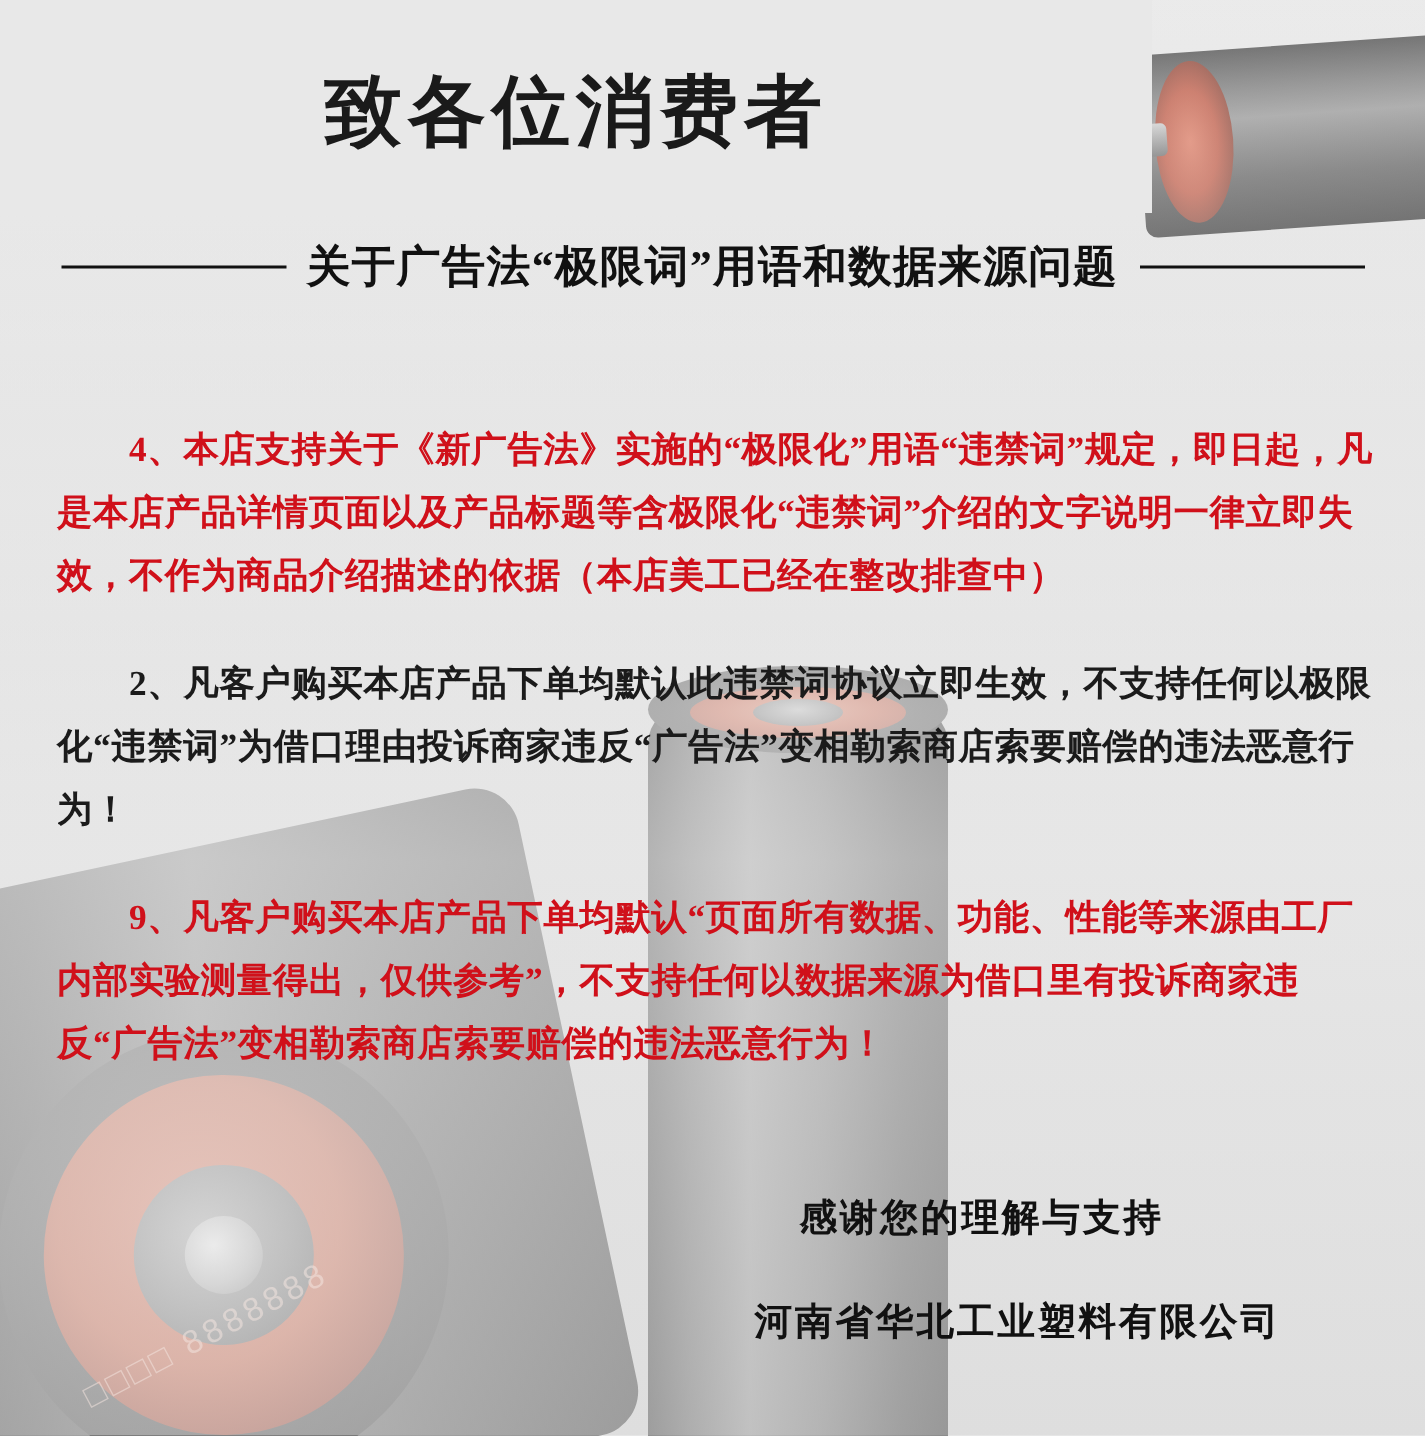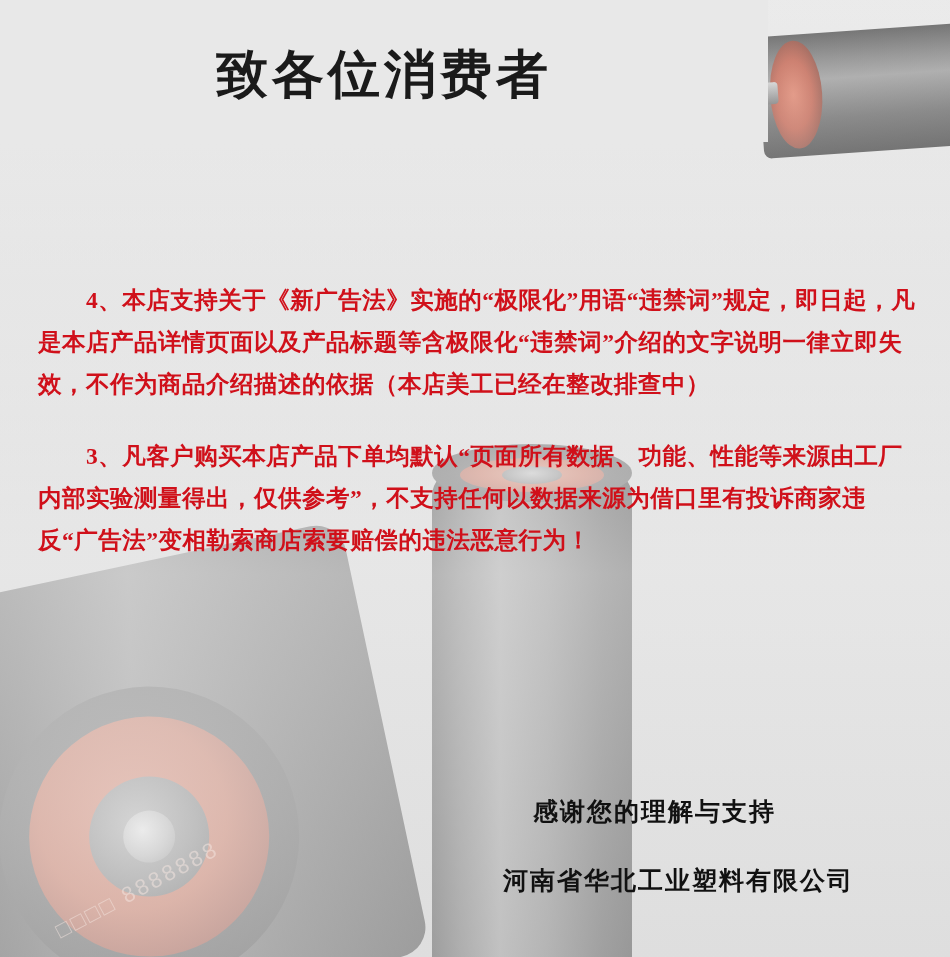--- a/index.html
+++ b/index.html
@@ -257,24 +257,30 @@
       <div class="shaft"></div>
     </div>
     <div class="haze"></div>
   </div>
 
   <div class="content">
     <div class="header-band">
       <div class="header-title">致各位消费者</div>
     </div>
 
+    <div class="subtitle-wrap">
+      <div class="rule left"></div>
+      <div class="subtitle">关于广告法“极限词”用语和数据来源问题</div>
+      <div class="rule right"></div>
+    </div>
 
     <div class="body-text">
       <p class="para red">4、本店支持关于《新广告法》实施的“极限化”用语“违禁词”规定，即日起，凡是本店产品详情页面以及产品标题等含极限化“违禁词”介绍的文字说明一律立即失效，不作为商品介绍描述的依据（本店美工已经在整改排查中）</p>
-      <p class="para red">3、凡客户购买本店产品下单均默认“页面所有数据、功能、性能等来源由工厂内部实验测量得出，仅供参考”，不支持任何以数据来源为借口里有投诉商家违反“广告法”变相勒索商店索要赔偿的违法恶意行为！</p>
+      <p class="para dark">2、凡客户购买本店产品下单均默认此违禁词协议立即生效，不支持任何以极限化“违禁词”为借口理由投诉商家违反“广告法”变相勒索商店索要赔偿的违法恶意行为！</p>
+      <p class="para red">9、凡客户购买本店产品下单均默认“页面所有数据、功能、性能等来源由工厂内部实验测量得出，仅供参考”，不支持任何以数据来源为借口里有投诉商家违反“广告法”变相勒索商店索要赔偿的违法恶意行为！</p>
     </div>
 
     <div class="sign">
       <div class="line1">感谢您的理解与支持</div>
       <div class="line2">河南省华北工业塑料有限公司</div>
     </div>
   </div>
 </div>
 
 </body></html>

